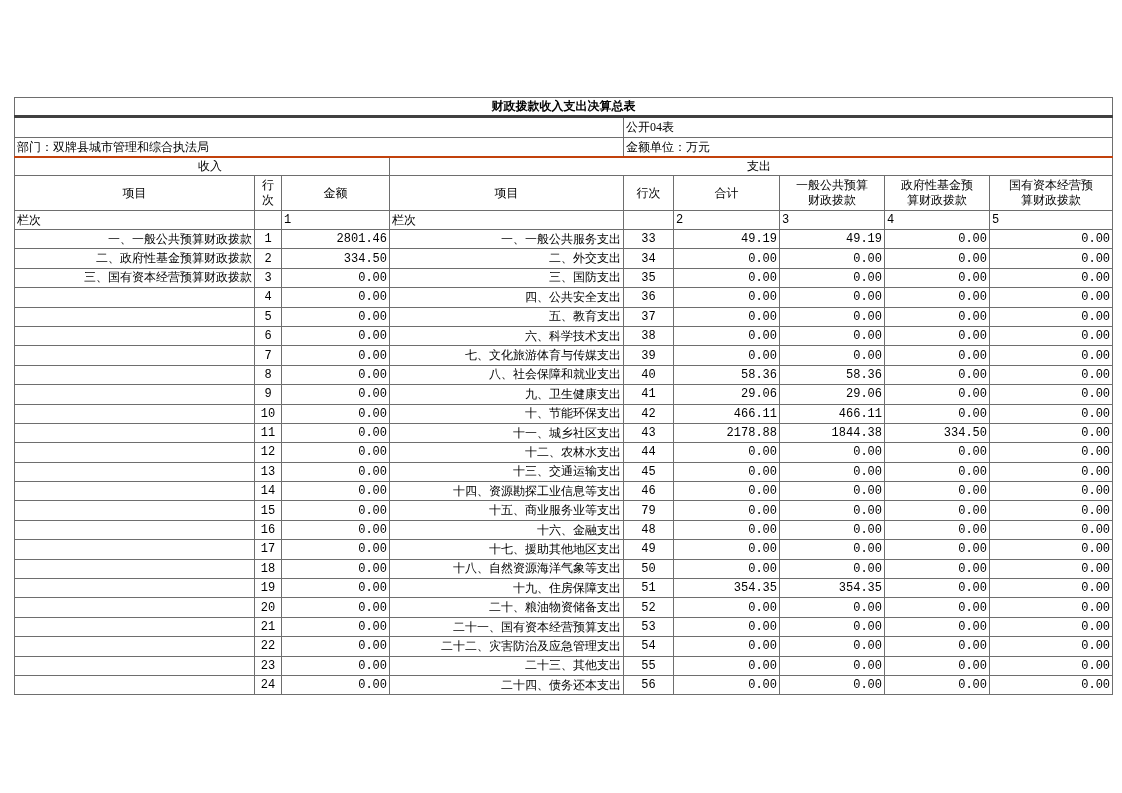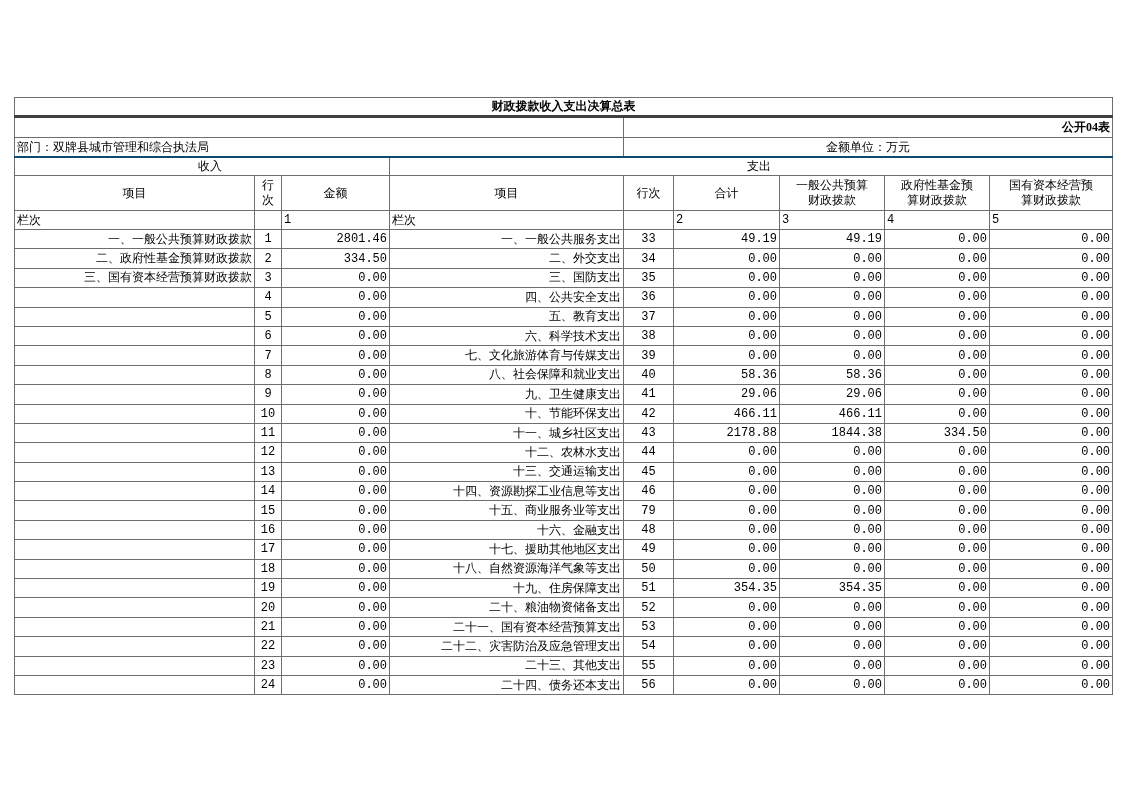--- a/index.html
+++ b/index.html
@@ -11,24 +11,24 @@
     position:absolute; left:14px; top:97px; width:1098px;
     border-collapse:collapse; table-layout:fixed;
   }
   .doc-table td {
     border:1px solid #6e6e6e; padding:0 2px; font-size:12px;
     overflow:hidden; white-space:nowrap; vertical-align:middle;
   }
   tr.title-row td { height:15px; border-bottom:3px solid #404040; }
   .title-cell { font-weight:bold; font-size:14px; text-align:center; }
   tr.code-row td { height:19px; }
-  .code-cell { font-weight:bold; font-size:13px; text-align:right; padding-right:5px; }
-  tr.dept-row td { height:18px; border-bottom:2px solid #0c4a6e; }
+  .code-cell { font-weight:normal; font-size:13px; text-align:left; padding-right:5px; }
+  tr.dept-row td { height:18px; border-bottom:2px solid #c2410c; }
   .dept-cell { text-align:left; padding-left:5px; }
-  .unit-cell { text-align:center; padding-right:4px; }
+  .unit-cell { text-align:left; padding-right:4px; }
   tr.section-row td { height:15px; text-align:center;padding-left:18px; }
   tr.colhead-row td {
     height:34px; text-align:center; white-space:pre-line; line-height:1.25;
   }
   tr.lanci-row td { height:18px; }
   tr.data-row td { height:18.4px; }
   .c { text-align:center; }
   .l { text-align:right; padding-left:3px; }
   .n {
     text-align:right; padding-right:4px;

